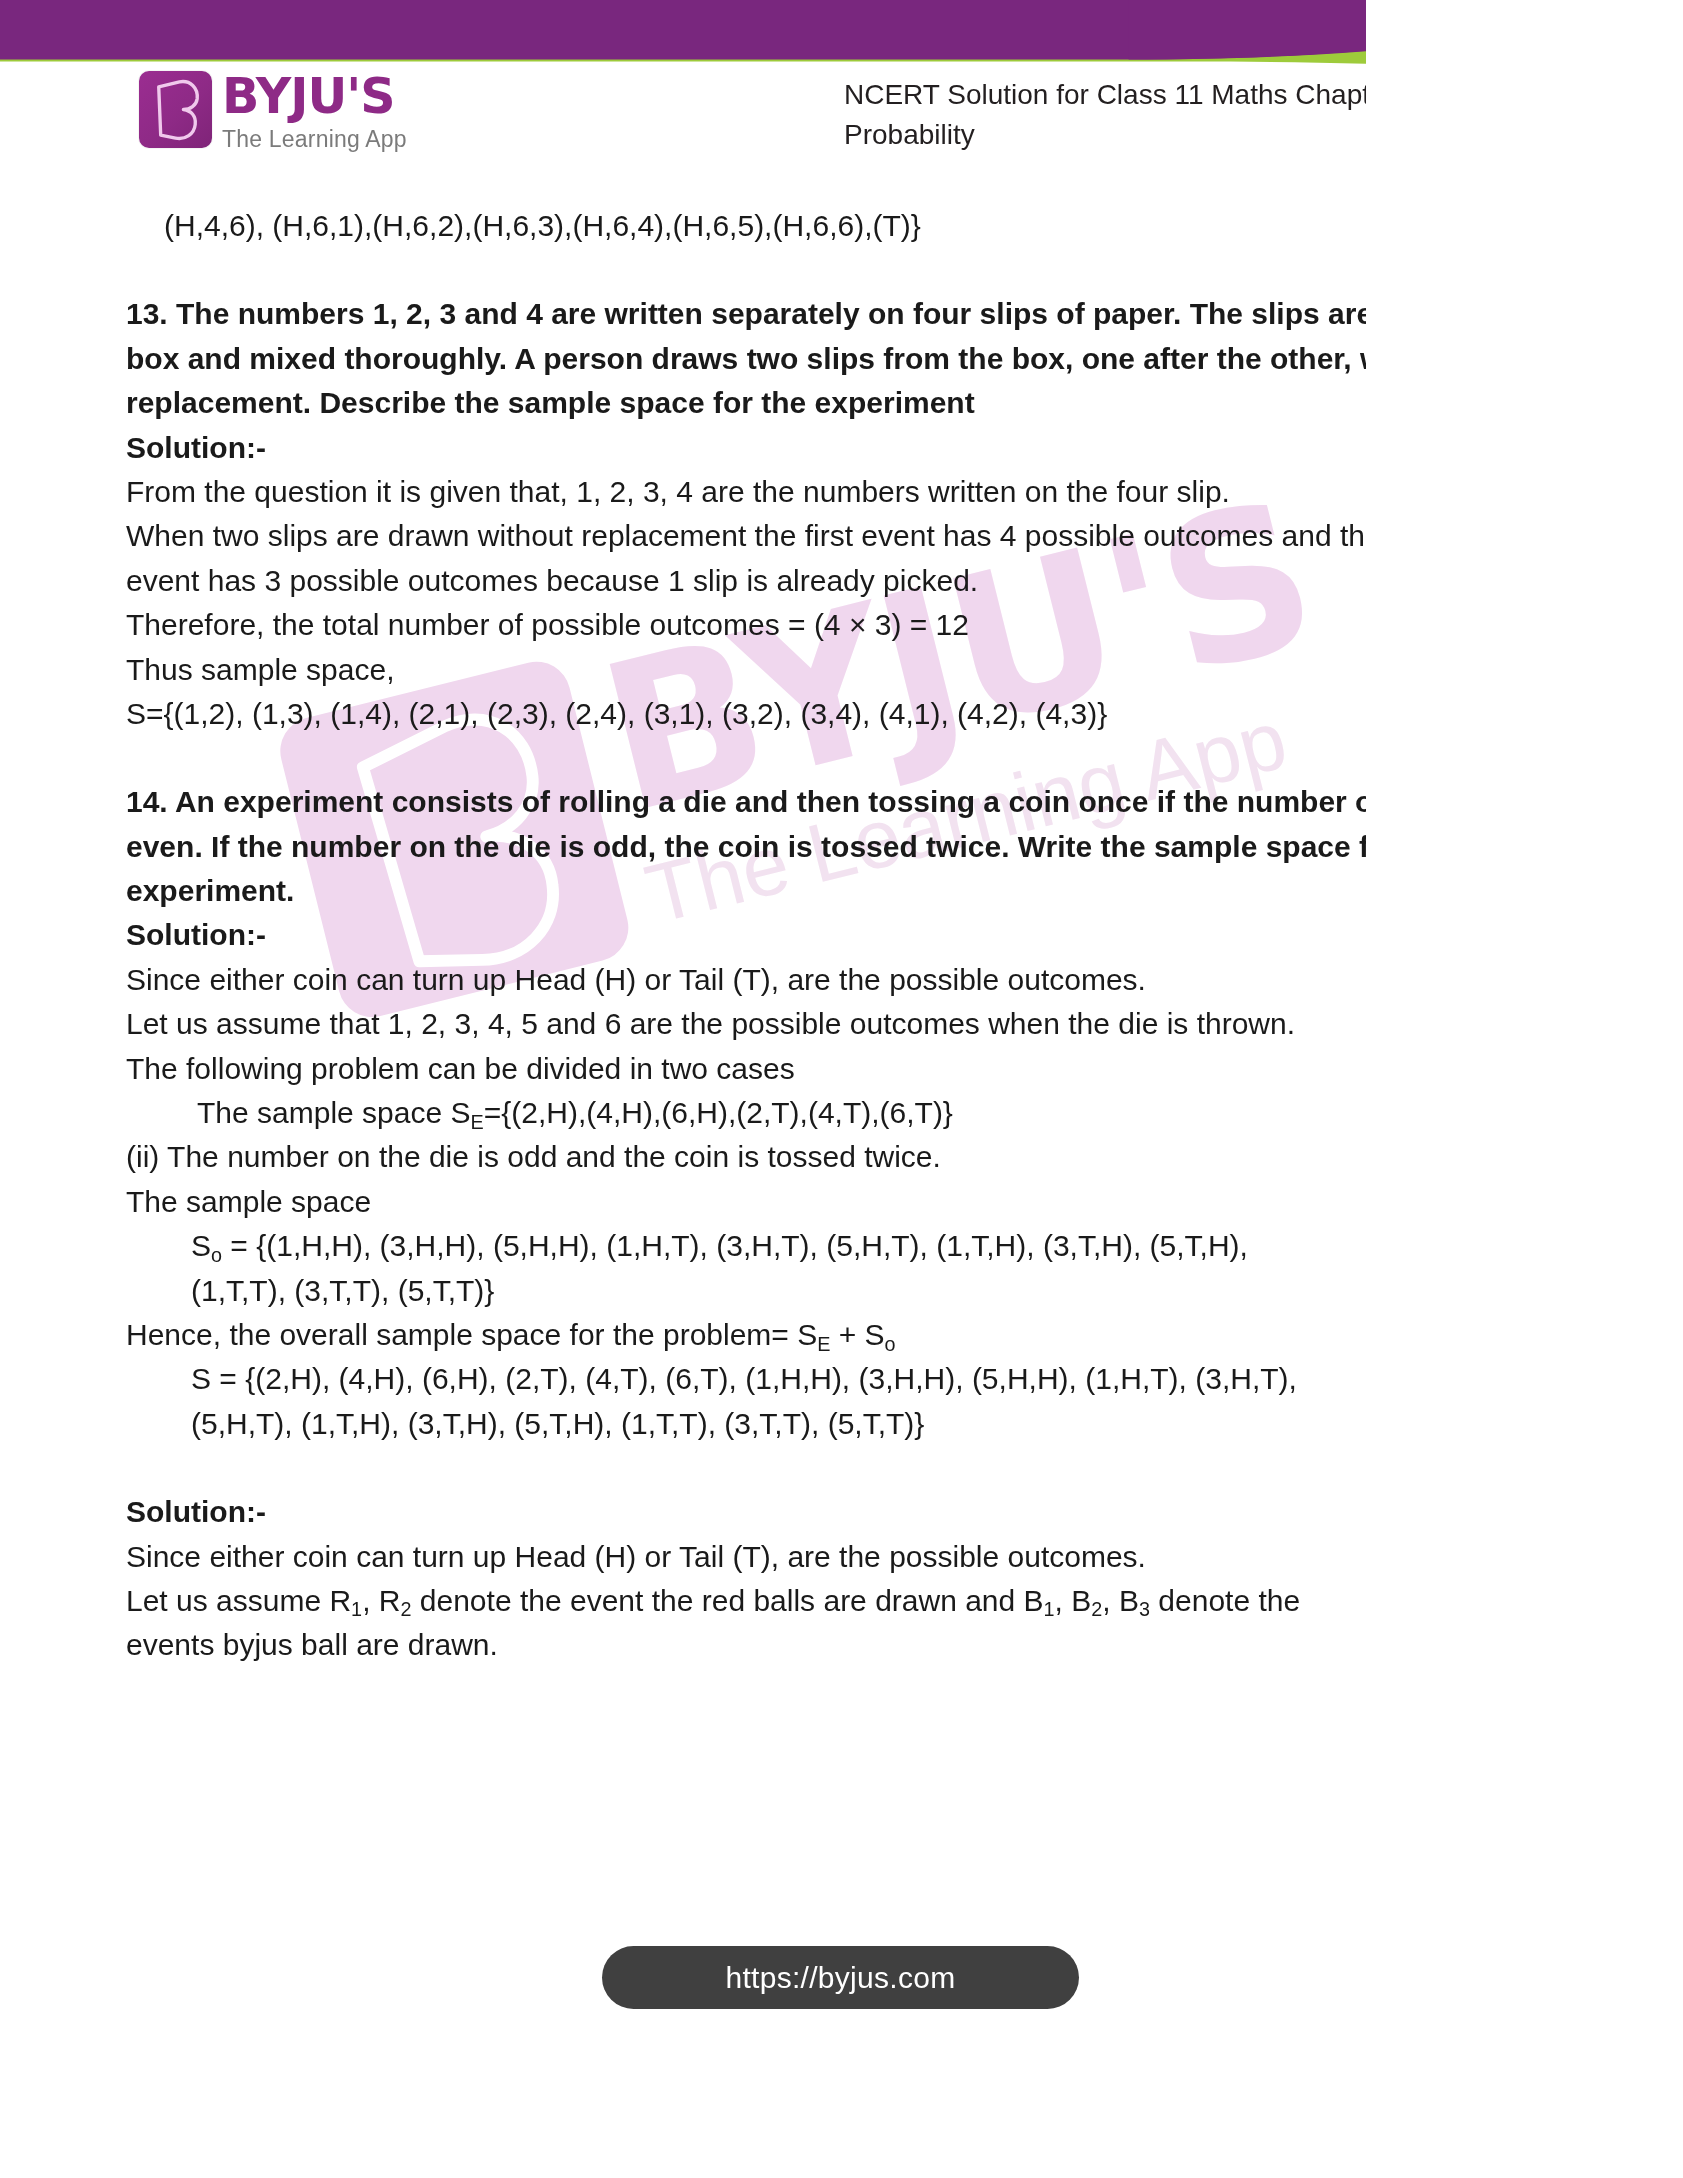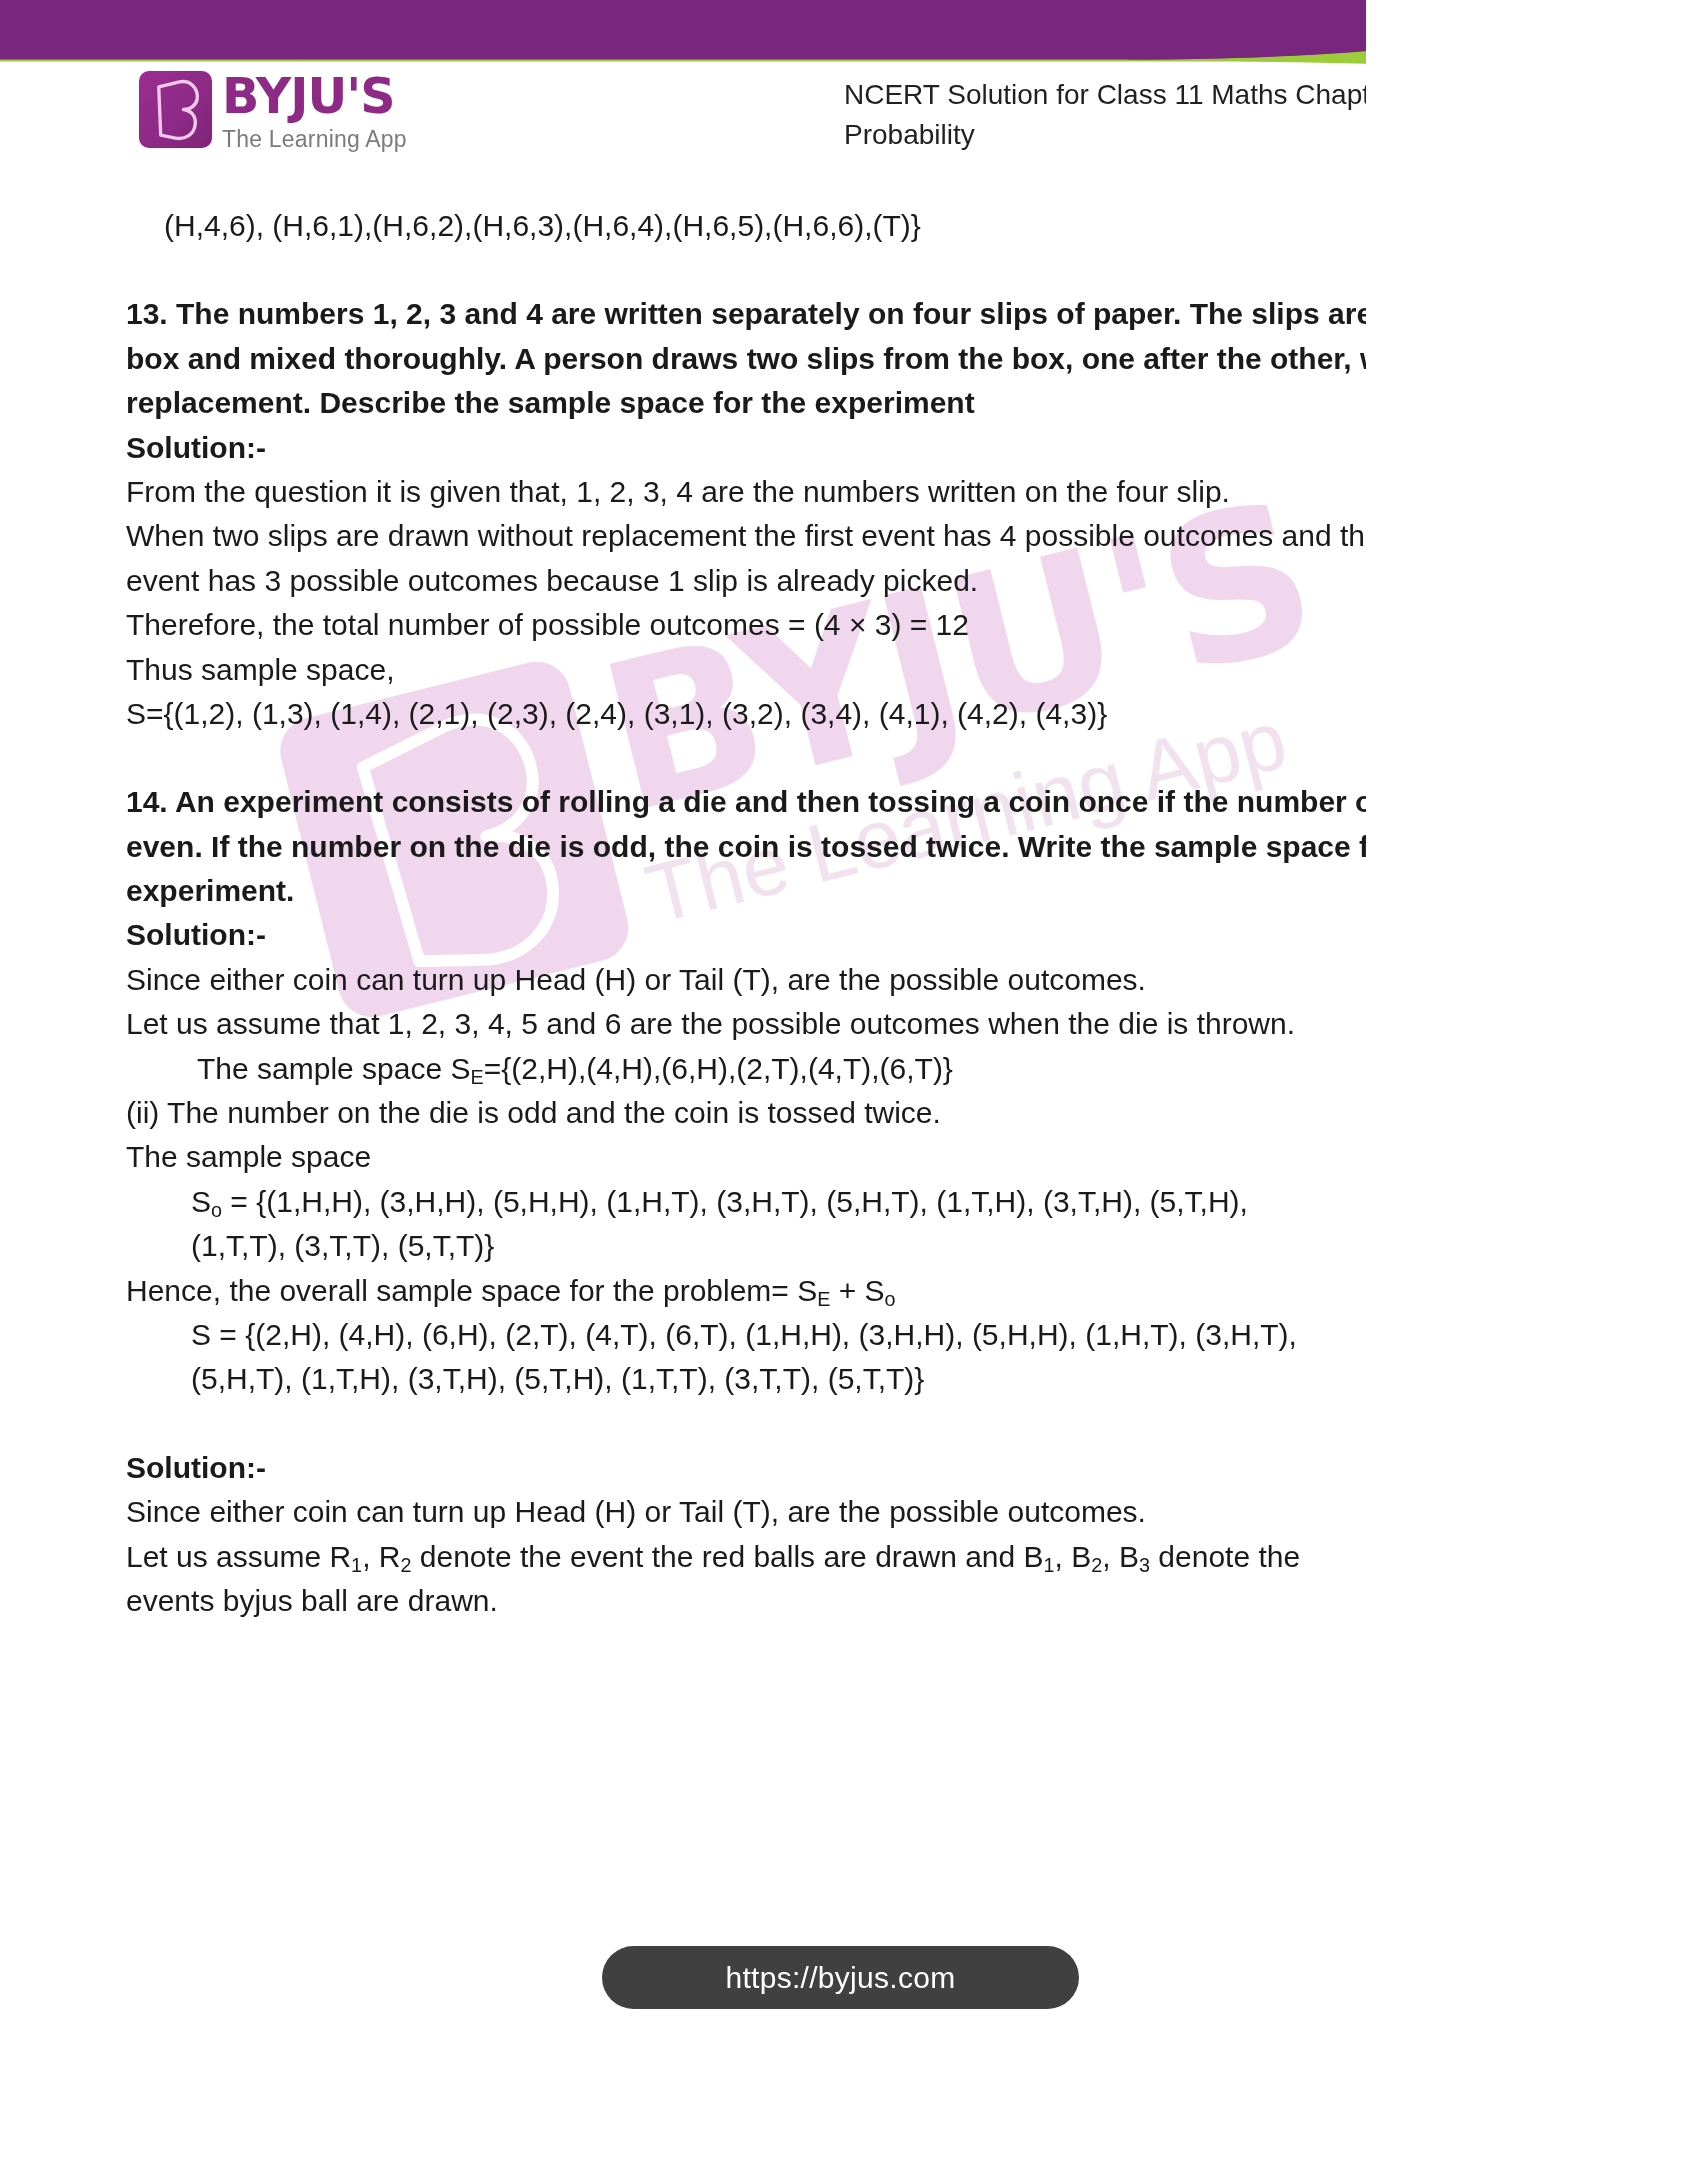--- a/index.html
+++ b/index.html
@@ -247,20 +247,21 @@
     <p class="para">Therefore, the total number of possible outcomes = (4 × 3) = 12</p>
     <p class="para">Thus sample space,</p>
     <p class="para">S={(1,2), (1,3), (1,4), (2,1), (2,3), (2,4), (3,1), (3,2), (3,4), (4,1), (4,2), (4,3)}</p>
 
     <div class="gap-lg"></div>
 
     <p class="q-text">14. An experiment consists of rolling a die and then tossing a coin once if the number on the die is even. If the number on the die is odd, the coin is tossed twice. Write the sample space for this experiment.</p>
     <p class="sol-label">Solution:-</p>
     <p class="para">Since either coin can turn up Head (H) or Tail (T), are the possible outcomes.</p>
     <p class="para">Let us assume that 1, 2, 3, 4, 5 and 6 are the possible outcomes when the die is thrown.</p>
+    <p class="para">The following problem can be divided in two cases</p>
     <p class="para indent-1"><span>The sample space S</span><sub>E</sub><span>={(2,H),(4,H),(6,H),(2,T),(4,T),(6,T)}</span></p>
     <p class="para">(ii) The number on the die is odd and the coin is tossed twice.</p>
     <p class="para">The sample space</p>
     <p class="para indent-2"><span>S</span><sub>o</sub><span> = {(1,H,H), (3,H,H), (5,H,H), (1,H,T), (3,H,T), (5,H,T), (1,T,H), (3,T,H), (5,T,H),</span></p>
     <p class="para indent-2">(1,T,T), (3,T,T), (5,T,T)}</p>
     <p class="para"><span>Hence, the overall sample space for the problem= S</span><sub>E</sub><span> + S</span><sub>o</sub></p>
     <p class="para indent-2">S = {(2,H), (4,H), (6,H), (2,T), (4,T), (6,T), (1,H,H), (3,H,H), (5,H,H), (1,H,T), (3,H,T),</p>
     <p class="para indent-2">(5,H,T), (1,T,H), (3,T,H), (5,T,H), (1,T,T), (3,T,T), (5,T,T)}</p>
 
     <div class="gap-lg"></div>

